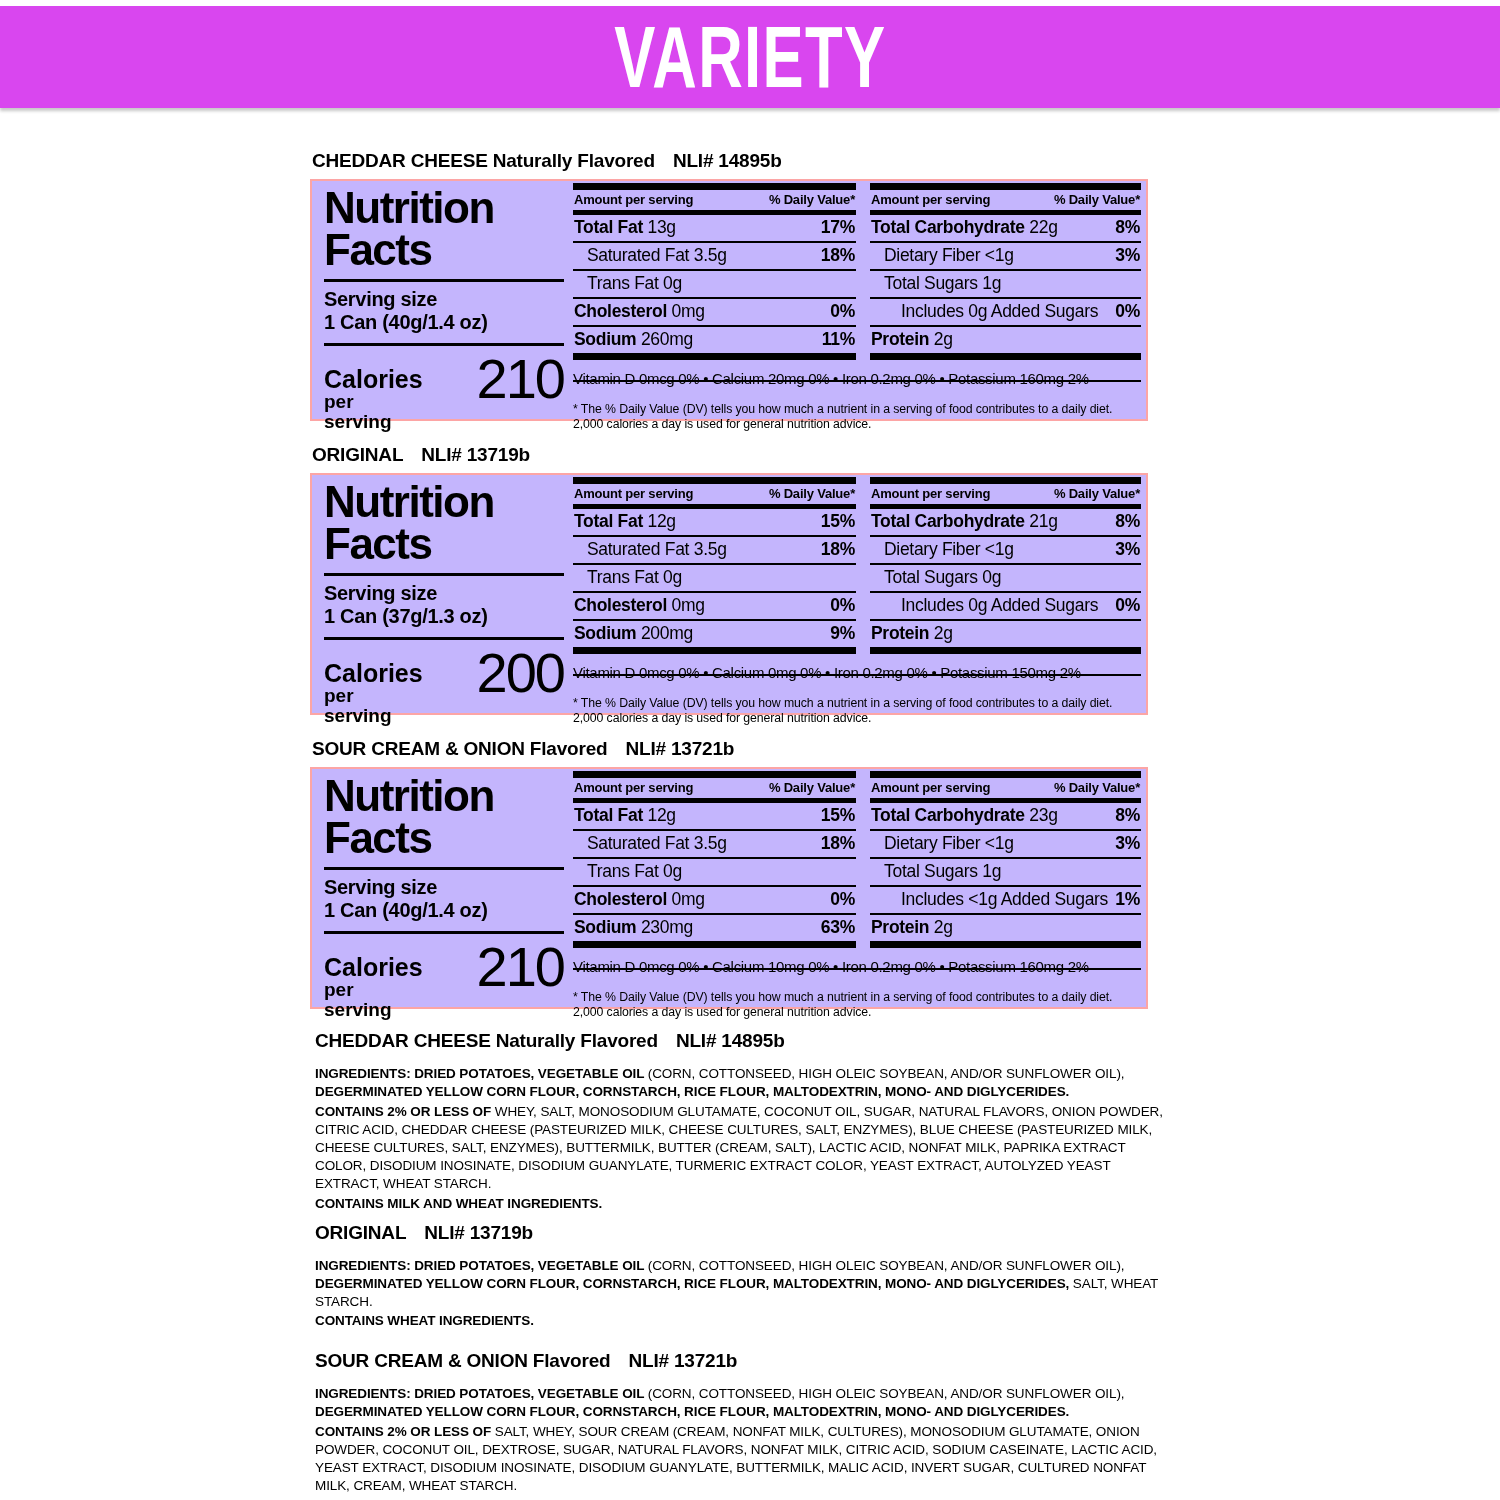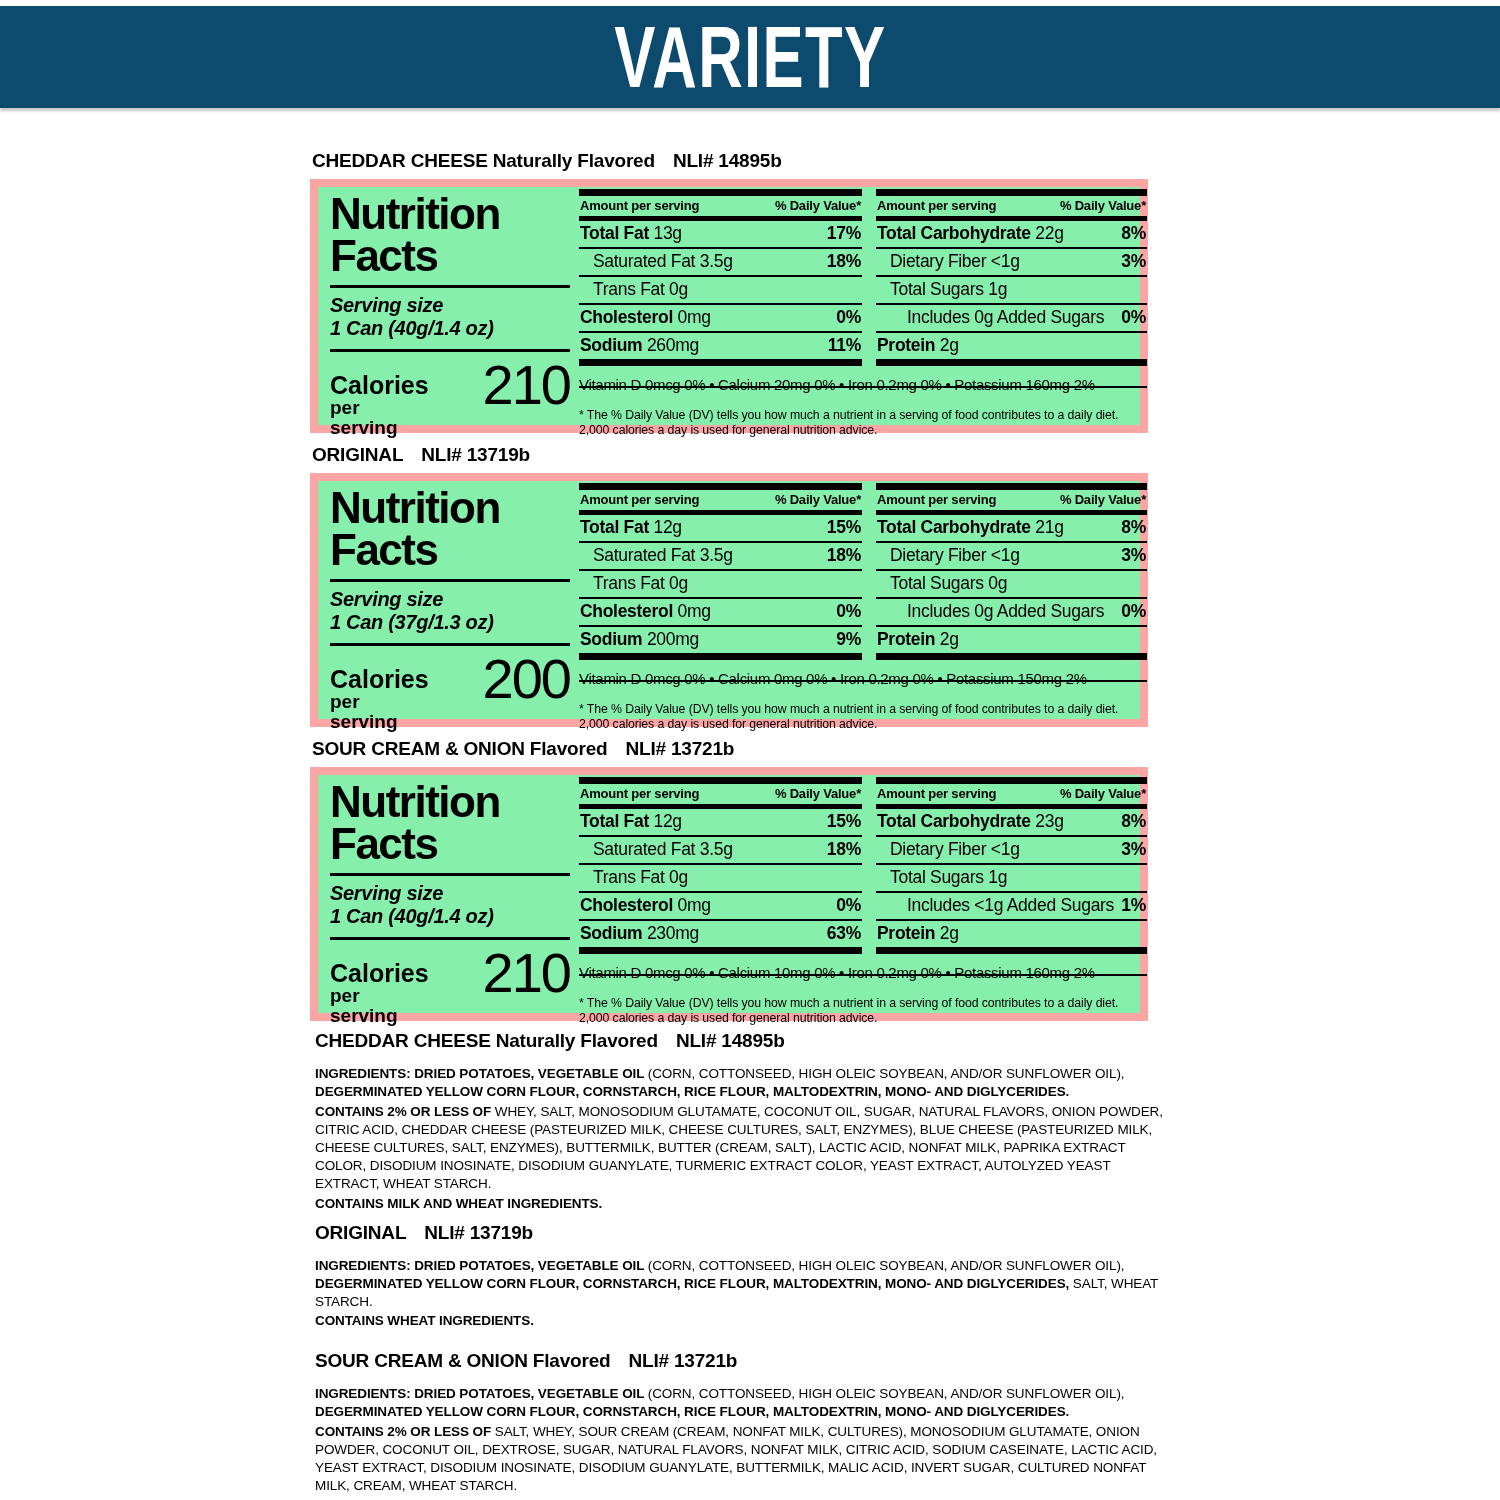--- a/index.html
+++ b/index.html
@@ -15,25 +15,25 @@
     box-shadow:0 3px 3px rgba(0,0,0,.22);
   }
   .banner-text{
     font-size:88px;font-weight:bold;letter-spacing:2px;color:#fff;
     transform:scaleX(.70);line-height:1;
   }
   
   .nl{position:absolute;left:310px;width:838px;}
   .nl-title{font-size:19px;font-weight:bold;letter-spacing:-.2px;margin:0 0 7px 2px;height:22px;white-space:nowrap;}
   .nl-title .nli{margin-left:18px;}
-  .nl-box{position:relative;border:8px solid #fca5a5;height:238px;background:#86efac;}
+  .nl-box{position:relative;border:2px solid #fca5a5;height:238px;background:#c4b5fd;}
   .nl-left{position:absolute;left:12px;top:6px;width:240px;}
   .nl-brand{font-size:44px;font-weight:bold;letter-spacing:-1.5px;line-height:.95;}
   .nl-rule{border-top:3px solid #000;margin:8px 0 6px;}
-  .nl-serving{font-size:20px;font-weight:bold;line-height:1.18;letter-spacing:-.3px;font-style:italic;}
+  .nl-serving{font-size:20px;font-weight:bold;line-height:1.18;letter-spacing:-.3px;}
   .nl-cal{display:flex;align-items:flex-start;margin-top:4px;gap:35px;}
   .nl-cal-words{font-weight:bold;line-height:1.05;padding-top:14px;}
   .nl-cal-words .c1{font-size:25px;}
   .nl-cal-words .c2{font-size:19px;}
   .nl-cal-num{font-size:56px;font-weight:normal;letter-spacing:-2px;margin-left:16px;line-height:.95;}
   .nl-col{position:absolute;top:2px;}
   .nl-mid{left:261px;width:283px;}
   .nl-right{left:558px;width:271px;}
   .tb{height:7px;background:#000;}
   .colhead{display:flex;justify-content:space-between;font-size:13px;font-weight:bold;padding:2px 1px 3px;letter-spacing:-.2px;}
@@ -52,21 +52,21 @@
   .ing-title{font-size:19px;font-weight:bold;letter-spacing:-.2px;margin:0 0 13px;white-space:nowrap;}
   .ing-title .nli{margin-left:18px;}
   .ing-para{margin:0 0 2px;font-size:13.5px;line-height:1.34;letter-spacing:-.1px;}
   .ib{font-weight:bold;}
   .ir{font-weight:normal;}
   .ing-allergen{margin:2px 0 0;font-size:13.5px;font-weight:bold;letter-spacing:-.1px;}
 </style>
 </head>
 <body>
 
-<header class="banner" style="background:#0c4a6e;">
+<header class="banner" style="background:#d946ef;">
   <div class="banner-text" style="color: rgb(255, 255, 255);">VARIETY</div>
 </header>
 
 <section class="nl" style="top:150px;">
   <div class="nl-title">
     <span>CHEDDAR CHEESE Naturally Flavored</span><span class="nli">NLI# 14895b</span>
   </div>
   <div class="nl-box">
     <div class="nl-left">
       <div class="nl-brand">

